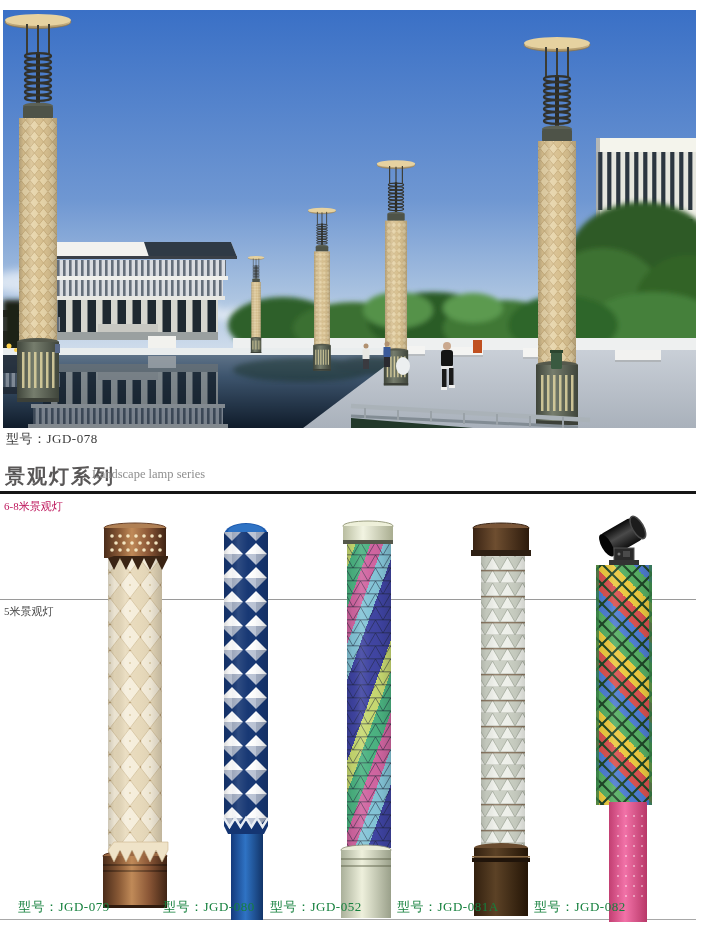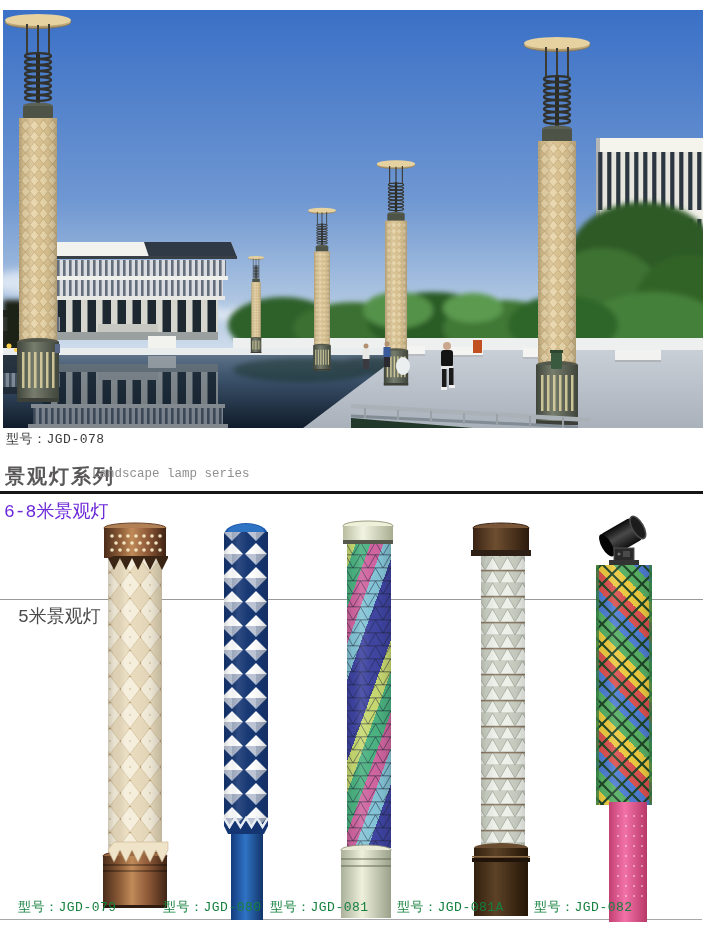--- a/index.html
+++ b/index.html
@@ -1,26 +1,26 @@
 <!DOCTYPE html>
 <html><head>
 <meta charset="utf-8">
 <style>
   html,body{margin:0;padding:0;background:#fff;}
   .page{position:relative;width:696px;height:932px;background:#fff;overflow:hidden;
-        font-family:Liberation Mono, monospace;padding-left:7px;}
+        font-family:Liberation Serif, serif;}
   .abs{position:absolute;white-space:nowrap;}
   .hero-photo{left:3px;top:10px;}
   .hero-model{left:6px;top:430px;font-size:13px;color:#3a3a3a;letter-spacing:.5px;}
   .series-zh{left:5px;top:463px;font-size:20px;font-weight:bold;color:#595757;letter-spacing:2px;}
   .series-en{left:92px;top:467px;font-size:12.5px;color:#8f8f8f;text-align:center;}
   .rule-thick{left:0;top:491px;width:708px;height:3px;background:#161616;}
-  .row1{left:4px;top:499px;font-size:18px;color:#6d28d9;}
+  .row1{left:4px;top:499px;font-size:11px;color:#be185d;}
   .rule-5m{left:0;top:599px;width:708px;height:1px;background:#9a9a9a;}
-  .row2{left:18px;top:604px;font-size:18px;color:#4a4a4a;}
+  .row2{left:4px;top:604px;font-size:11px;color:#4a4a4a;}
   .rule-bottom{left:0;top:919px;width:702px;height:1px;background:#a8a8a8;}
   .plabel{top:898px;font-size:13px;color:#15803d;letter-spacing:.5px;}
   .pl1{left:18px;} .pl2{left:163px;} .pl3{left:270px;} .pl4{left:397px;text-align:center;} .pl5{left:534px;}
   .fig{position:absolute;}
   .f1{left:100px;top:520px;} .f2{left:220px;top:518px;} .f3{left:338px;top:516px;}
   .f4{left:470px;top:518px;} .f5{left:592px;top:504px;}
 </style>
 </head>
 <body>
 
@@ -434,17 +434,17 @@
     <rect x="4" y="61" width="56" height="240" fill="url(#patDia5)"></rect>
     <rect x="4" y="61" width="3" height="240" fill="#3a8a4a" opacity=".8"></rect>
     <rect x="57" y="61" width="3" height="240" fill="#3a8a4a" opacity=".8"></rect>
     <rect x="4" y="61" width="56" height="240" fill="url(#cyl)" opacity=".35"></rect>
     <rect x="17" y="298" width="38" height="120" fill="url(#pinkBase)"></rect>
     <rect x="21" y="308" width="30" height="88" fill="url(#patPinkDots)"></rect>
   </svg>
 
   <div class="abs plabel pl1">型号：JGD-079</div>
   <div class="abs plabel pl2">型号：JGD-080</div>
-  <div class="abs plabel pl3">型号：JGD-081</div>
+  <div class="abs plabel pl3">型号：JGD-052</div>
   <div class="abs plabel pl4">型号：JGD-081A</div>
   <div class="abs plabel pl5">型号：JGD-082</div>
 
 </div>
 
 </body></html>

